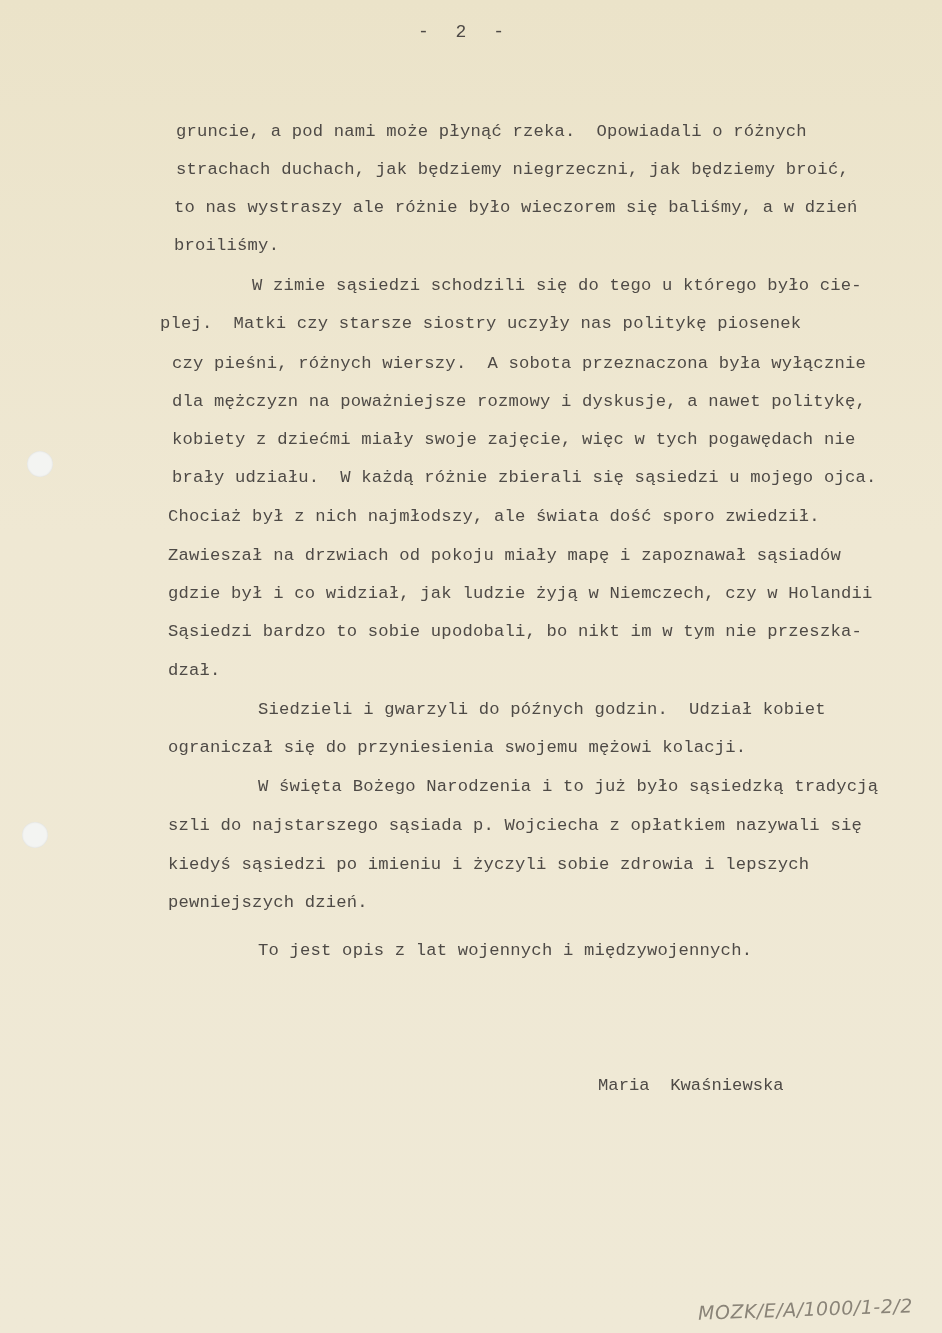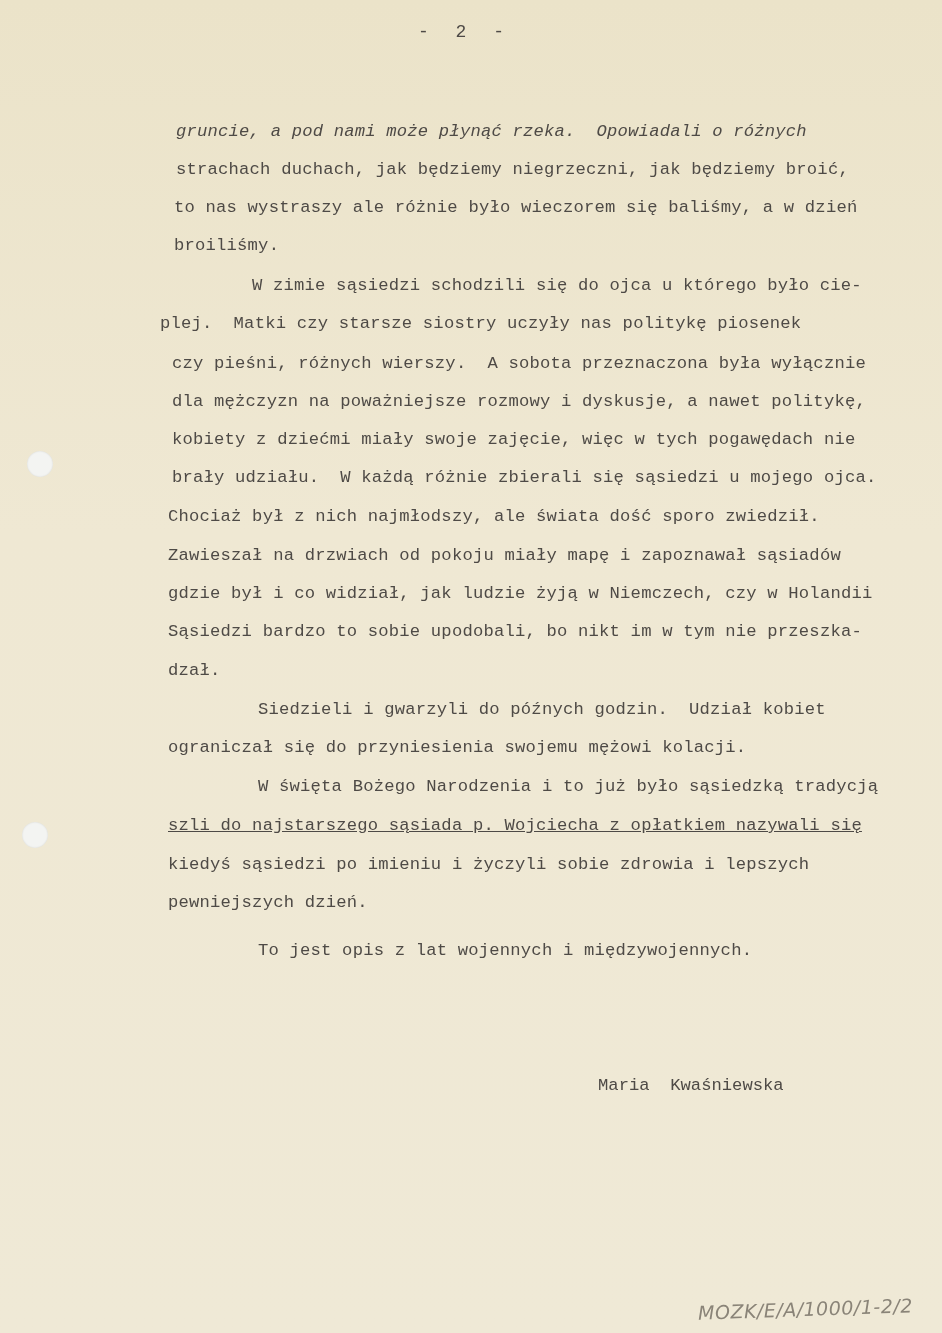--- a/index.html
+++ b/index.html
@@ -38,39 +38,39 @@
 </head>
 <body>
 
 <div class="page">
   <div class="punch" style="left:27px; top:451px;"></div>
   <div class="punch" style="left:22px; top:822px;"></div>
 
   <div class="page-number">- 2 -</div>
 
   <div id="body-text">
-      <div class="line" style="left: 176px; top: 122px; font-style: italic;">gruncie, a pod nami może płynąć rzeka.  Opowiadali o różnych</div>
+      <div class="line" style="left: 176px; top: 122px;">gruncie, a pod nami może płynąć rzeka.  Opowiadali o różnych</div>
       <div class="line" style="left: 176px; top: 160px;">strachach duchach, jak będziemy niegrzeczni, jak będziemy broić,</div>
       <div class="line" style="left: 174px; top: 198px;">to nas wystraszy ale różnie było wieczorem się baliśmy, a w dzień</div>
       <div class="line" style="left: 174px; top: 236px;">broiliśmy.</div>
-      <div class="line" style="left: 252px; top: 276px;">W zimie sąsiedzi schodzili się do ojca u którego było cie-</div>
+      <div class="line" style="left: 252px; top: 276px;">W zimie sąsiedzi schodzili się do tego u którego było cie-</div>
       <div class="line" style="left: 160px; top: 314px;">plej.  Matki czy starsze siostry uczyły nas politykę piosenek</div>
       <div class="line" style="left: 172px; top: 354px;">czy pieśni, różnych wierszy.  A sobota przeznaczona była wyłącznie</div>
       <div class="line" style="left: 172px; top: 392px;">dla mężczyzn na poważniejsze rozmowy i dyskusje, a nawet politykę,</div>
       <div class="line" style="left: 172px; top: 430px;">kobiety z dziećmi miały swoje zajęcie, więc w tych pogawędach nie</div>
       <div class="line" style="left: 172px; top: 468px;">brały udziału.  W każdą różnie zbierali się sąsiedzi u mojego ojca.</div>
       <div class="line" style="left: 168px; top: 507px;">Chociaż był z nich najmłodszy, ale świata dość sporo zwiedził.</div>
       <div class="line" style="left: 168px; top: 546px;">Zawieszał na drzwiach od pokoju miały mapę i zapoznawał sąsiadów</div>
       <div class="line" style="left: 168px; top: 584px; text-align: right;">gdzie był i co widział, jak ludzie żyją w Niemczech, czy w Holandii</div>
       <div class="line" style="left: 168px; top: 622px;">Sąsiedzi bardzo to sobie upodobali, bo nikt im w tym nie przeszka-</div>
       <div class="line" style="left: 168px; top: 661px;">dzał.</div>
       <div class="line" style="left: 258px; top: 700px;">Siedzieli i gwarzyli do późnych godzin.  Udział kobiet</div>
       <div class="line" style="left: 168px; top: 738px;">ograniczał się do przyniesienia swojemu mężowi kolacji.</div>
       <div class="line" style="left: 258px; top: 777px;">W święta Bożego Narodzenia i to już było sąsiedzką tradycją</div>
-      <div class="line" style="left: 168px; top: 816px; text-decoration: underline;">szli do najstarszego sąsiada p. Wojciecha z opłatkiem nazywali się</div>
+      <div class="line" style="left: 168px; top: 816px;">szli do najstarszego sąsiada p. Wojciecha z opłatkiem nazywali się</div>
       <div class="line" style="left: 168px; top: 855px; text-align: center;">kiedyś sąsiedzi po imieniu i życzyli sobie zdrowia i lepszych</div>
       <div class="line" style="left: 168px; top: 893px;">pewniejszych dzień.</div>
       <div class="line" style="left: 258px; top: 941px;">To jest opis z lat wojennych i międzywojennych.</div>
     </div>
 
   <div class="signature">Maria  Kwaśniewska</div>
   <div class="archive-ref">MOZK/E/A/1000/1-2/2</div>
 </div>
 
 </body></html>

